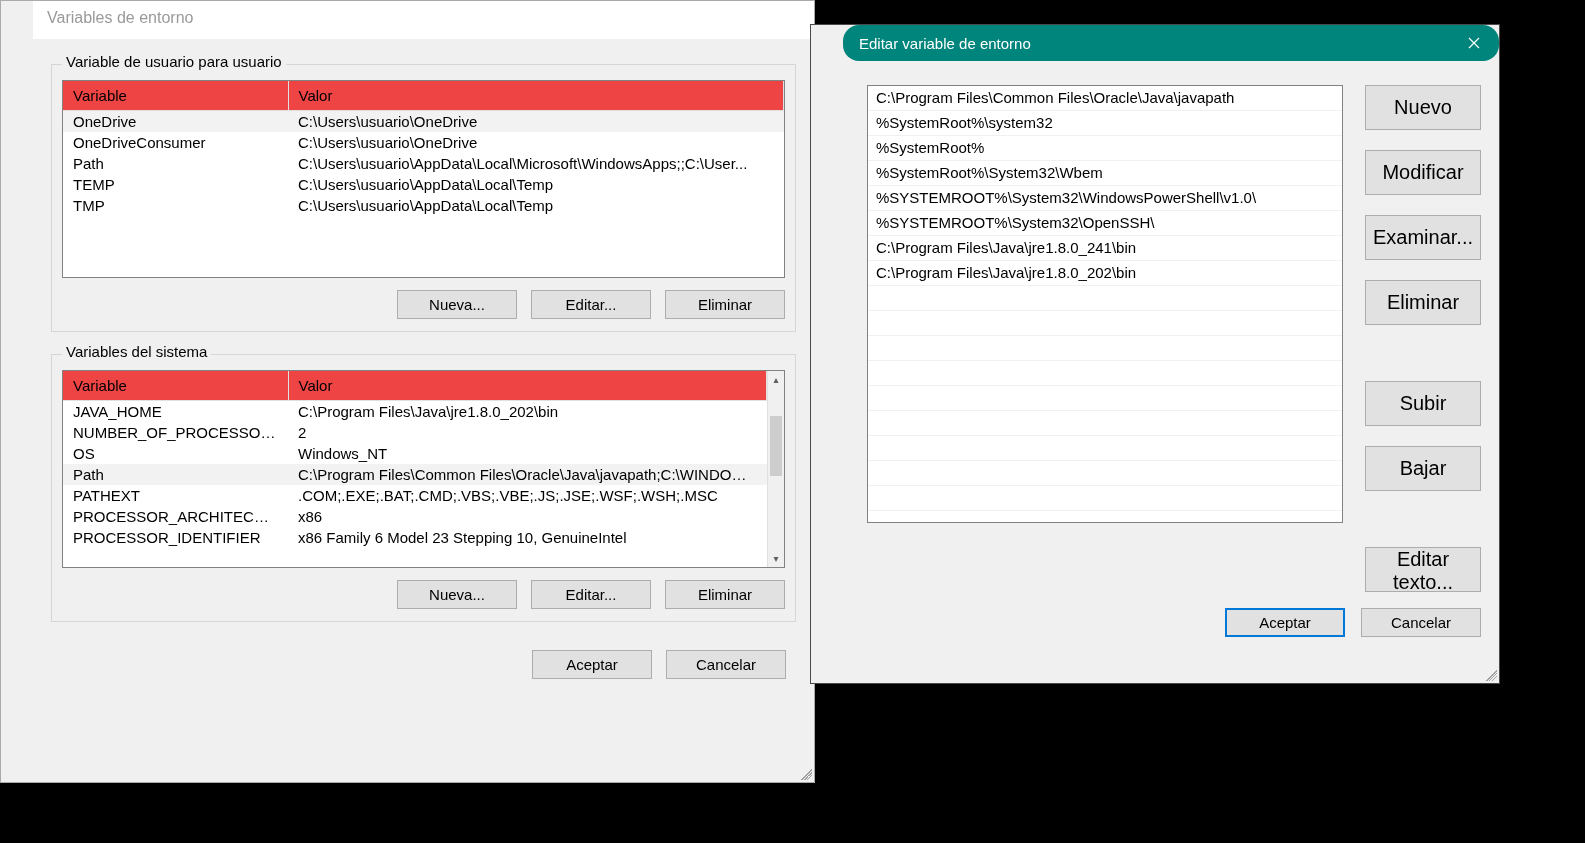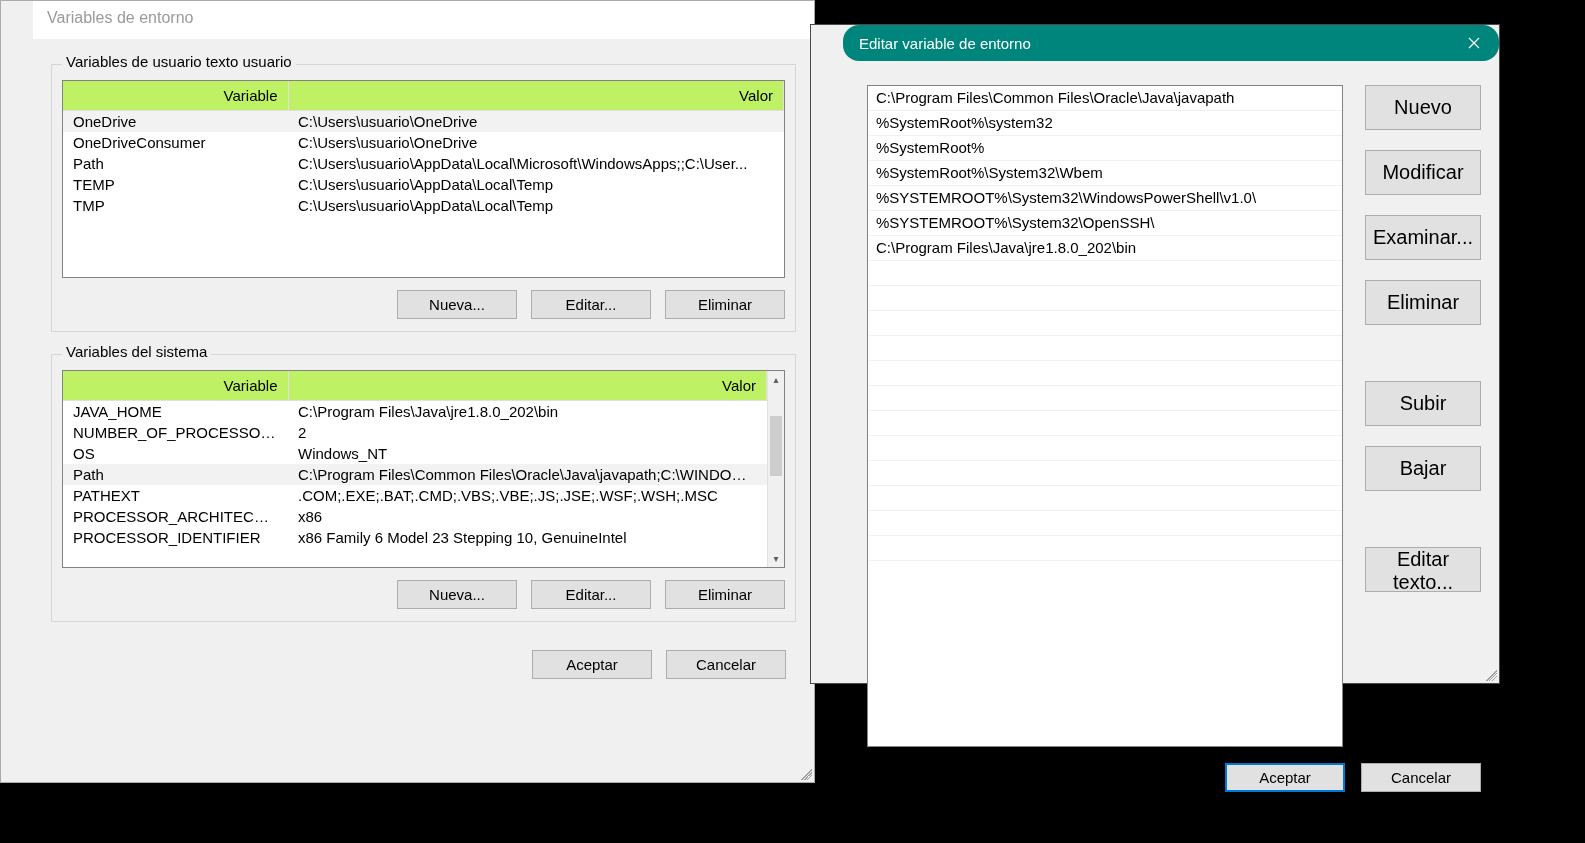--- a/index.html
+++ b/index.html
@@ -60,26 +60,26 @@
     overflow: hidden;
     position: relative;
   }
   .table-wrap-sys { height: 198px; }
   table.vars {
     width: 100%;
     border-collapse: collapse;
     font-size: 15px;
   }
   table.vars th {
-    text-align: right;
+    text-align: left;
     font-weight: 400;
     padding: 6px 10px;
     border-bottom: 1px solid #e0e0e0;
     border-right: 1px solid #e0e0e0;
-    background: #bef264;
+    background: #ef4444;
   }
   table.vars td {
     padding: 2px 10px;
     white-space: nowrap;
     overflow: hidden;
     text-overflow: ellipsis;
     max-width: 0;
   }
   table.vars col.var-col { width: 225px; }
   table.vars tr.selected td { background: #f2f2f2; }
@@ -158,21 +158,21 @@
   .close-btn svg { width: 12px; height: 12px; }
   .edit-body {
     display: flex;
     padding: 24px 18px 0 24px;
     gap: 22px;
   }
   .path-list {
     flex: 1;
     background: #fff;
     border: 1px solid #828282;
-    height: 662px;
+    height: 438px;
     overflow: hidden;
   }
   .path-row {
     padding: 3px 8px;
     font-size: 15px;
     border-bottom: 1px solid #f0f0f0;
     height: 25px;
     cursor: pointer;
   }
   .side-btns {
@@ -214,21 +214,21 @@
 </style>
 </head>
 <body>
 
 <div class="dialog env-dialog">
   <div class="env-title">Variables de entorno</div>
 
   <div class="env-body">
 
     <fieldset class="groupbox groupbox-first">
-      <div class="groupbox-label">Variables de usuario texto usuario</div>
+      <div class="groupbox-label">Variable de usuario para usuario</div>
       <div class="table-wrap">
         <table class="vars">
           <colgroup>
               <col class="var-col">
               <col>
             </colgroup>
           <thead>
             <tr>
               <th>Variable</th>
               <th>Valor</th>
@@ -343,20 +343,21 @@
   </div>
 
   <div class="edit-body">
     <div class="path-list" id="path-list">
         <div class="path-row">C:\Program Files\Common Files\Oracle\Java\javapath</div>
         <div class="path-row">%SystemRoot%\system32</div>
         <div class="path-row">%SystemRoot%</div>
         <div class="path-row">%SystemRoot%\System32\Wbem</div>
         <div class="path-row">%SYSTEMROOT%\System32\WindowsPowerShell\v1.0\</div>
         <div class="path-row">%SYSTEMROOT%\System32\OpenSSH\</div>
+        <div class="path-row">C:\Program Files\Java\jre1.8.0_241\bin</div>
         <div class="path-row">C:\Program Files\Java\jre1.8.0_202\bin</div>
         <div class="path-row"></div>
         <div class="path-row"></div>
         <div class="path-row"></div>
         <div class="path-row"></div>
         <div class="path-row"></div>
         <div class="path-row"></div>
         <div class="path-row"></div>
         <div class="path-row"></div>
         <div class="path-row"></div>

